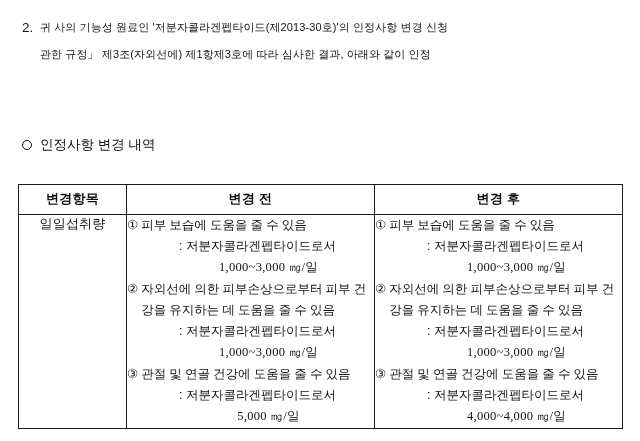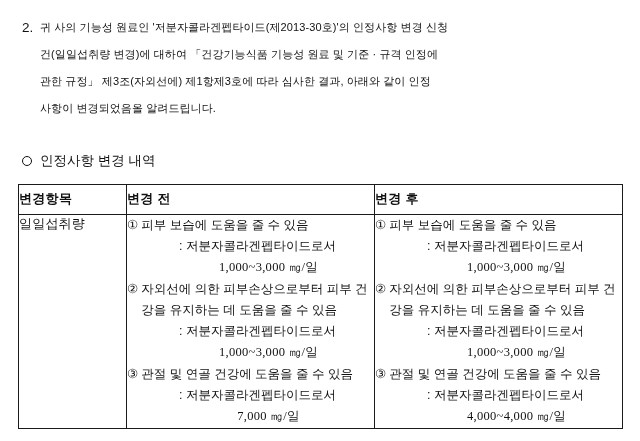--- a/index.html
+++ b/index.html
@@ -48,21 +48,21 @@
   }
   .para-text .ln {
     display: block;
     white-space: nowrap;
   }
 
   
   .section-head {
     position: absolute;
     left: 22px;
-    top: 152px;
+    top: 136px;
     font-size: 13.5px;
     font-family: "Liberation Sans", sans-serif;
     display: flex;
     align-items: center;
     gap: 8px;
   }
   .circle-bullet {
     display: inline-block;
     width: 10px;
     height: 10px;
@@ -81,32 +81,33 @@
     table-layout: fixed;
     font-family: "Liberation Sans", sans-serif;
   }
   table.change-table th,
   table.change-table td {
     border: 1px solid #1a1a1a;
     padding: 0;
     vertical-align: top;
   }
   table.change-table thead th {
-    text-align: left;
+    text-align: center;
     font-size: 13px;
     font-weight: bold;
     padding: 5px 0 6px 0;
     vertical-align: middle;
     letter-spacing: 0.3px;
   }
   col.c1 { width: 108px; }
   col.c2 { width: 248px; }
   col.c3 { width: 248px; }
 
   td.rowlabel {
+    text-align: center;
     vertical-align: middle;
     font-size: 13px;
     letter-spacing: 0.2px;
   }
   td.cell {
     padding: 6px 6px 8px 8px;
     font-size: 12.5px;
     line-height: 21px;
   }
   .item {
@@ -116,20 +117,21 @@
     display: flex;
     align-items: flex-start;
     gap: 3px;
   }
   .item .num {
     flex: 0 0 auto;
     font-size: 12.5px;
   }
   .item .htext {
     flex: 1 1 auto;
+    font-family: Liberation Serif, serif;
   }
   .sub {
     padding-left: 14px;
     white-space: nowrap;
     text-align: center;
   }
   .subval {
     padding-left: 36px;
     white-space: nowrap;
     letter-spacing: 0.2px;
@@ -142,23 +144,21 @@
 </style>
 </head>
 <body>
 
 <div class="page">
 
   <div class="para-block">
     <div class="para-num">2.</div>
     <div class="para-text">
       <span class="ln">귀 사의 기능성 원료인 '저분자콜라겐펩타이드(제2013-30호)'의 인정사항 변경 신청</span>
-      <span class="ln">건(일일섭취량 변경)에 대하여 「건강기능식품 기능성 원료 및 기준 · 규격 인정에</span>
       <span class="ln">관한 규정」 제3조(자외선에) 제1항제3호에 따라 심사한 결과, 아래와 같이 인정</span>
-      <span class="ln">사항이 변경되었음올 알려드립니다.</span>
     </div>
   </div>
 
   <div class="section-head">
     <span class="circle-bullet"></span>
     <span>인정사항 변경 내역</span>
   </div>
 
   <table class="change-table">
     <colgroup>
@@ -193,21 +193,21 @@
             </div>
             <div class="sub">: 저분자콜라겐펩타이드로서</div>
             <div class="subval mono-num">1,000~3,000 ㎎/일</div>
           </div>
           <div class="item">
             <div class="head">
               <span class="num">③</span>
               <span class="htext">관절 및 연골 건강에 도움을 줄 수 있음</span>
             </div>
             <div class="sub">: 저분자콜라겐펩타이드로서</div>
-            <div class="subval mono-num">7,000 ㎎/일</div>
+            <div class="subval mono-num">5,000 ㎎/일</div>
           </div>
         </td>
 
         <td class="cell">
           <div class="item">
             <div class="head">
               <span class="num">①</span>
               <span class="htext">피부 보습에 도움을 줄 수 있음</span>
             </div>
             <div class="sub">: 저분자콜라겐펩타이드로서</div>

